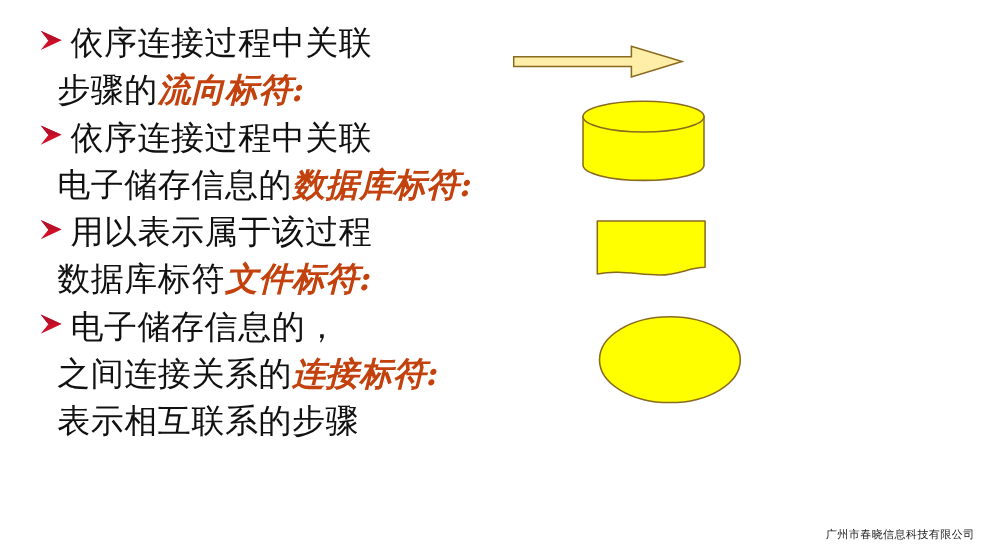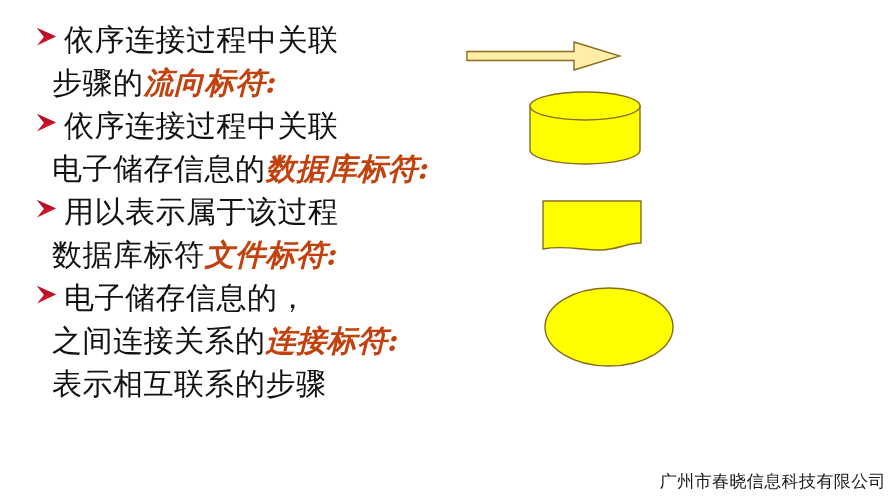--- a/index.html
+++ b/index.html
@@ -70,21 +70,21 @@
   .cylinder-shape{ left: 525px; top: 88px;  width: 120px; height: 80px; }
   .document-shape{ left: 538px; top: 196px; width: 108px; height: 60px; }
   .ellipse-shape { left: 538px; top: 284px; width: 142px; height: 86px; }
 
   
   .footer {
     position: absolute;
     right: 10px;
     bottom: 6px;
     font-family: "DejaVu Sans", "Liberation Sans", sans-serif;
-    font-size: 17px;
+    font-size: 10px;
     color: #1a1a1a;
     letter-spacing: 0.4px;
   }
 </style>
 </head>
 <body>
 
 <div class="slide">
 
   <div class="bullets">

